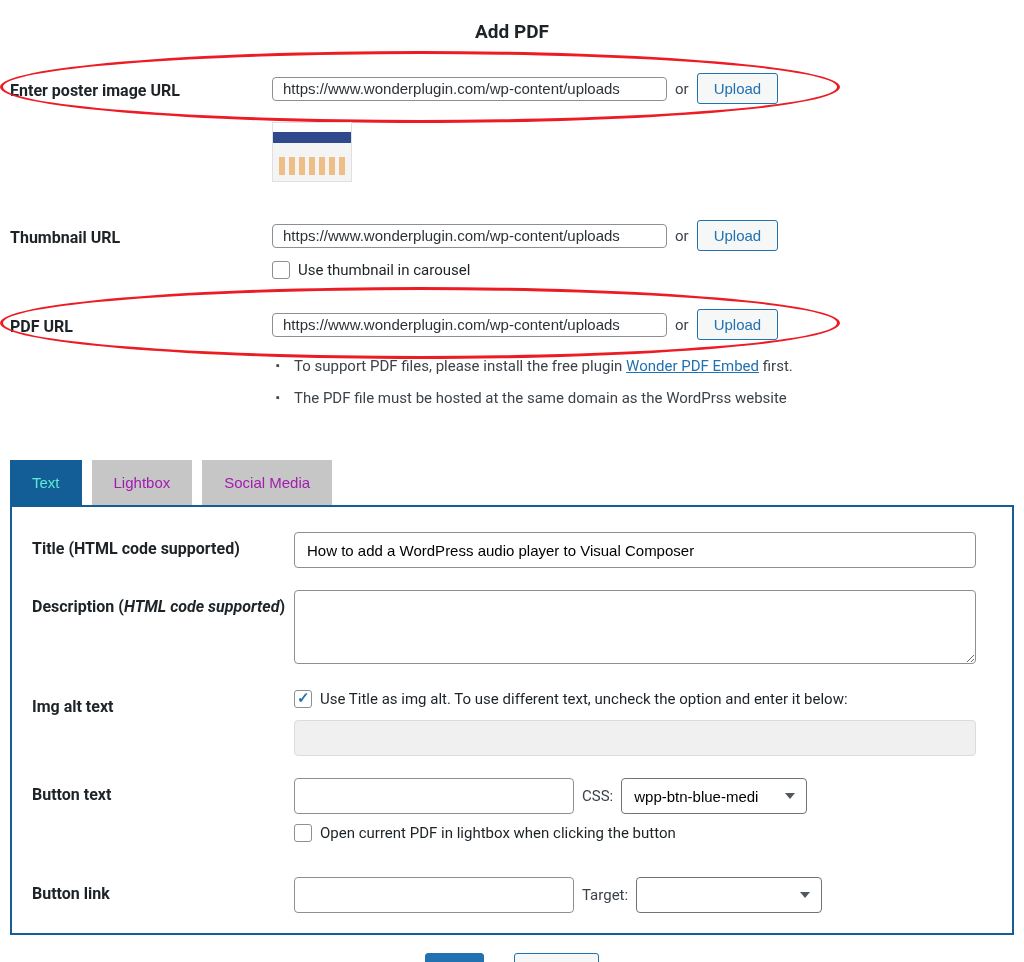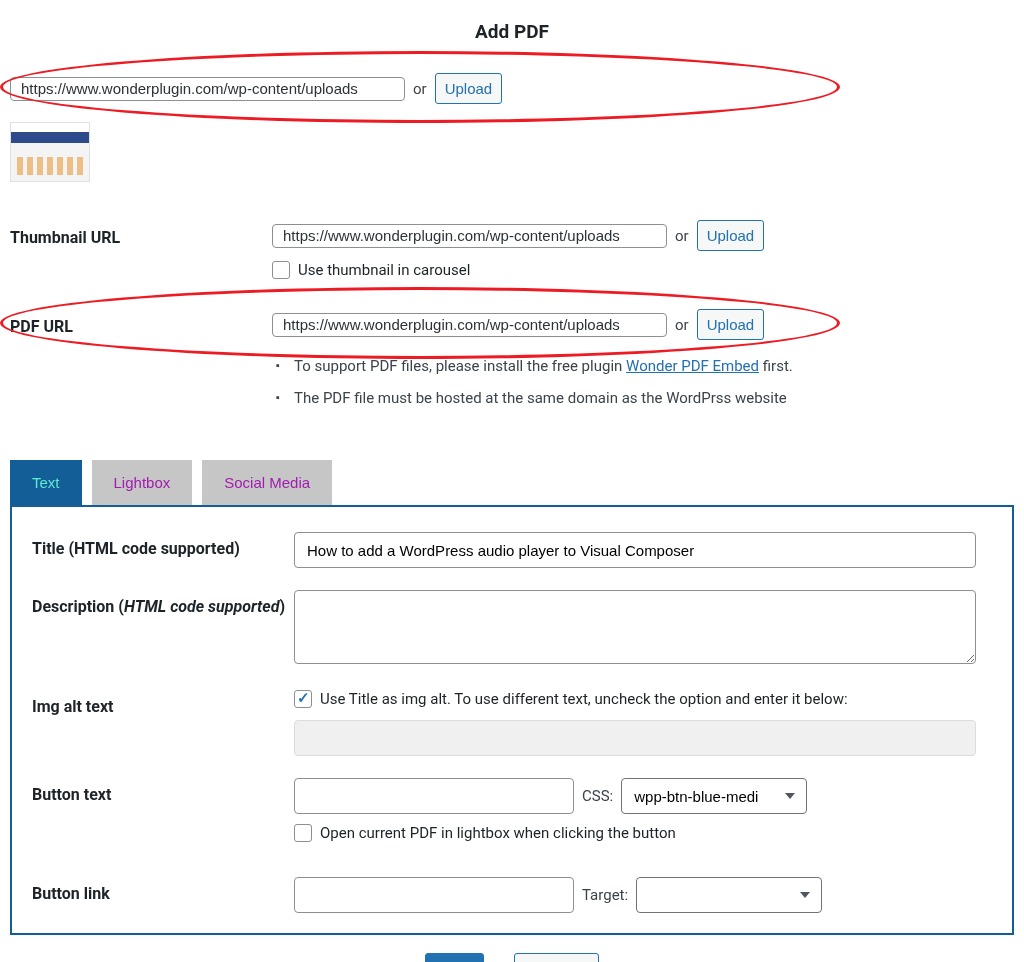--- a/index.html
+++ b/index.html
@@ -47,21 +47,21 @@
       color: #2c3338;
     }
     .or-text {
       font-size: 15px;
       color: #3c434a;
     }
     .upload-btn {
       background: #f6f7f7;
       border: 1px solid #2271b1;
       color: #2271b1;
-      padding: 6px 9px;
+      padding: 6px 16px;
       border-radius: 3px;
       font-size: 15px;
       cursor: pointer;
     }
     .thumb-preview {
       width: 80px;
       height: 60px;
       margin-top: 18px;
       background: linear-gradient(180deg,#fff 0%,#fff 15%,#2e4a8c 15%,#2e4a8c 35%,#f4f4f4 35%,#f4f4f4 100%);
       border: 1px solid #e0e0e0;
@@ -260,20 +260,21 @@
       cursor: pointer;
     }
   </style>
 </head>
 <body>
 
 <div class="heading">Add PDF</div>
 
 <div class="form-row">
   <div class="red-ellipse" style="left:-10px;top:-22px;width:840px;height:72px;"></div>
+  <div class="form-label">Enter poster image URL</div>
   <div class="form-control-area">
     <div class="inline-controls">
       <input type="text" class="url-input" value="https://www.wonderplugin.com/wp-content/uploads" style="">
       <span class="or-text">or</span>
       <button class="upload-btn">Upload</button>
     </div>
     <div class="thumb-preview"></div>
   </div>
 </div>
 

